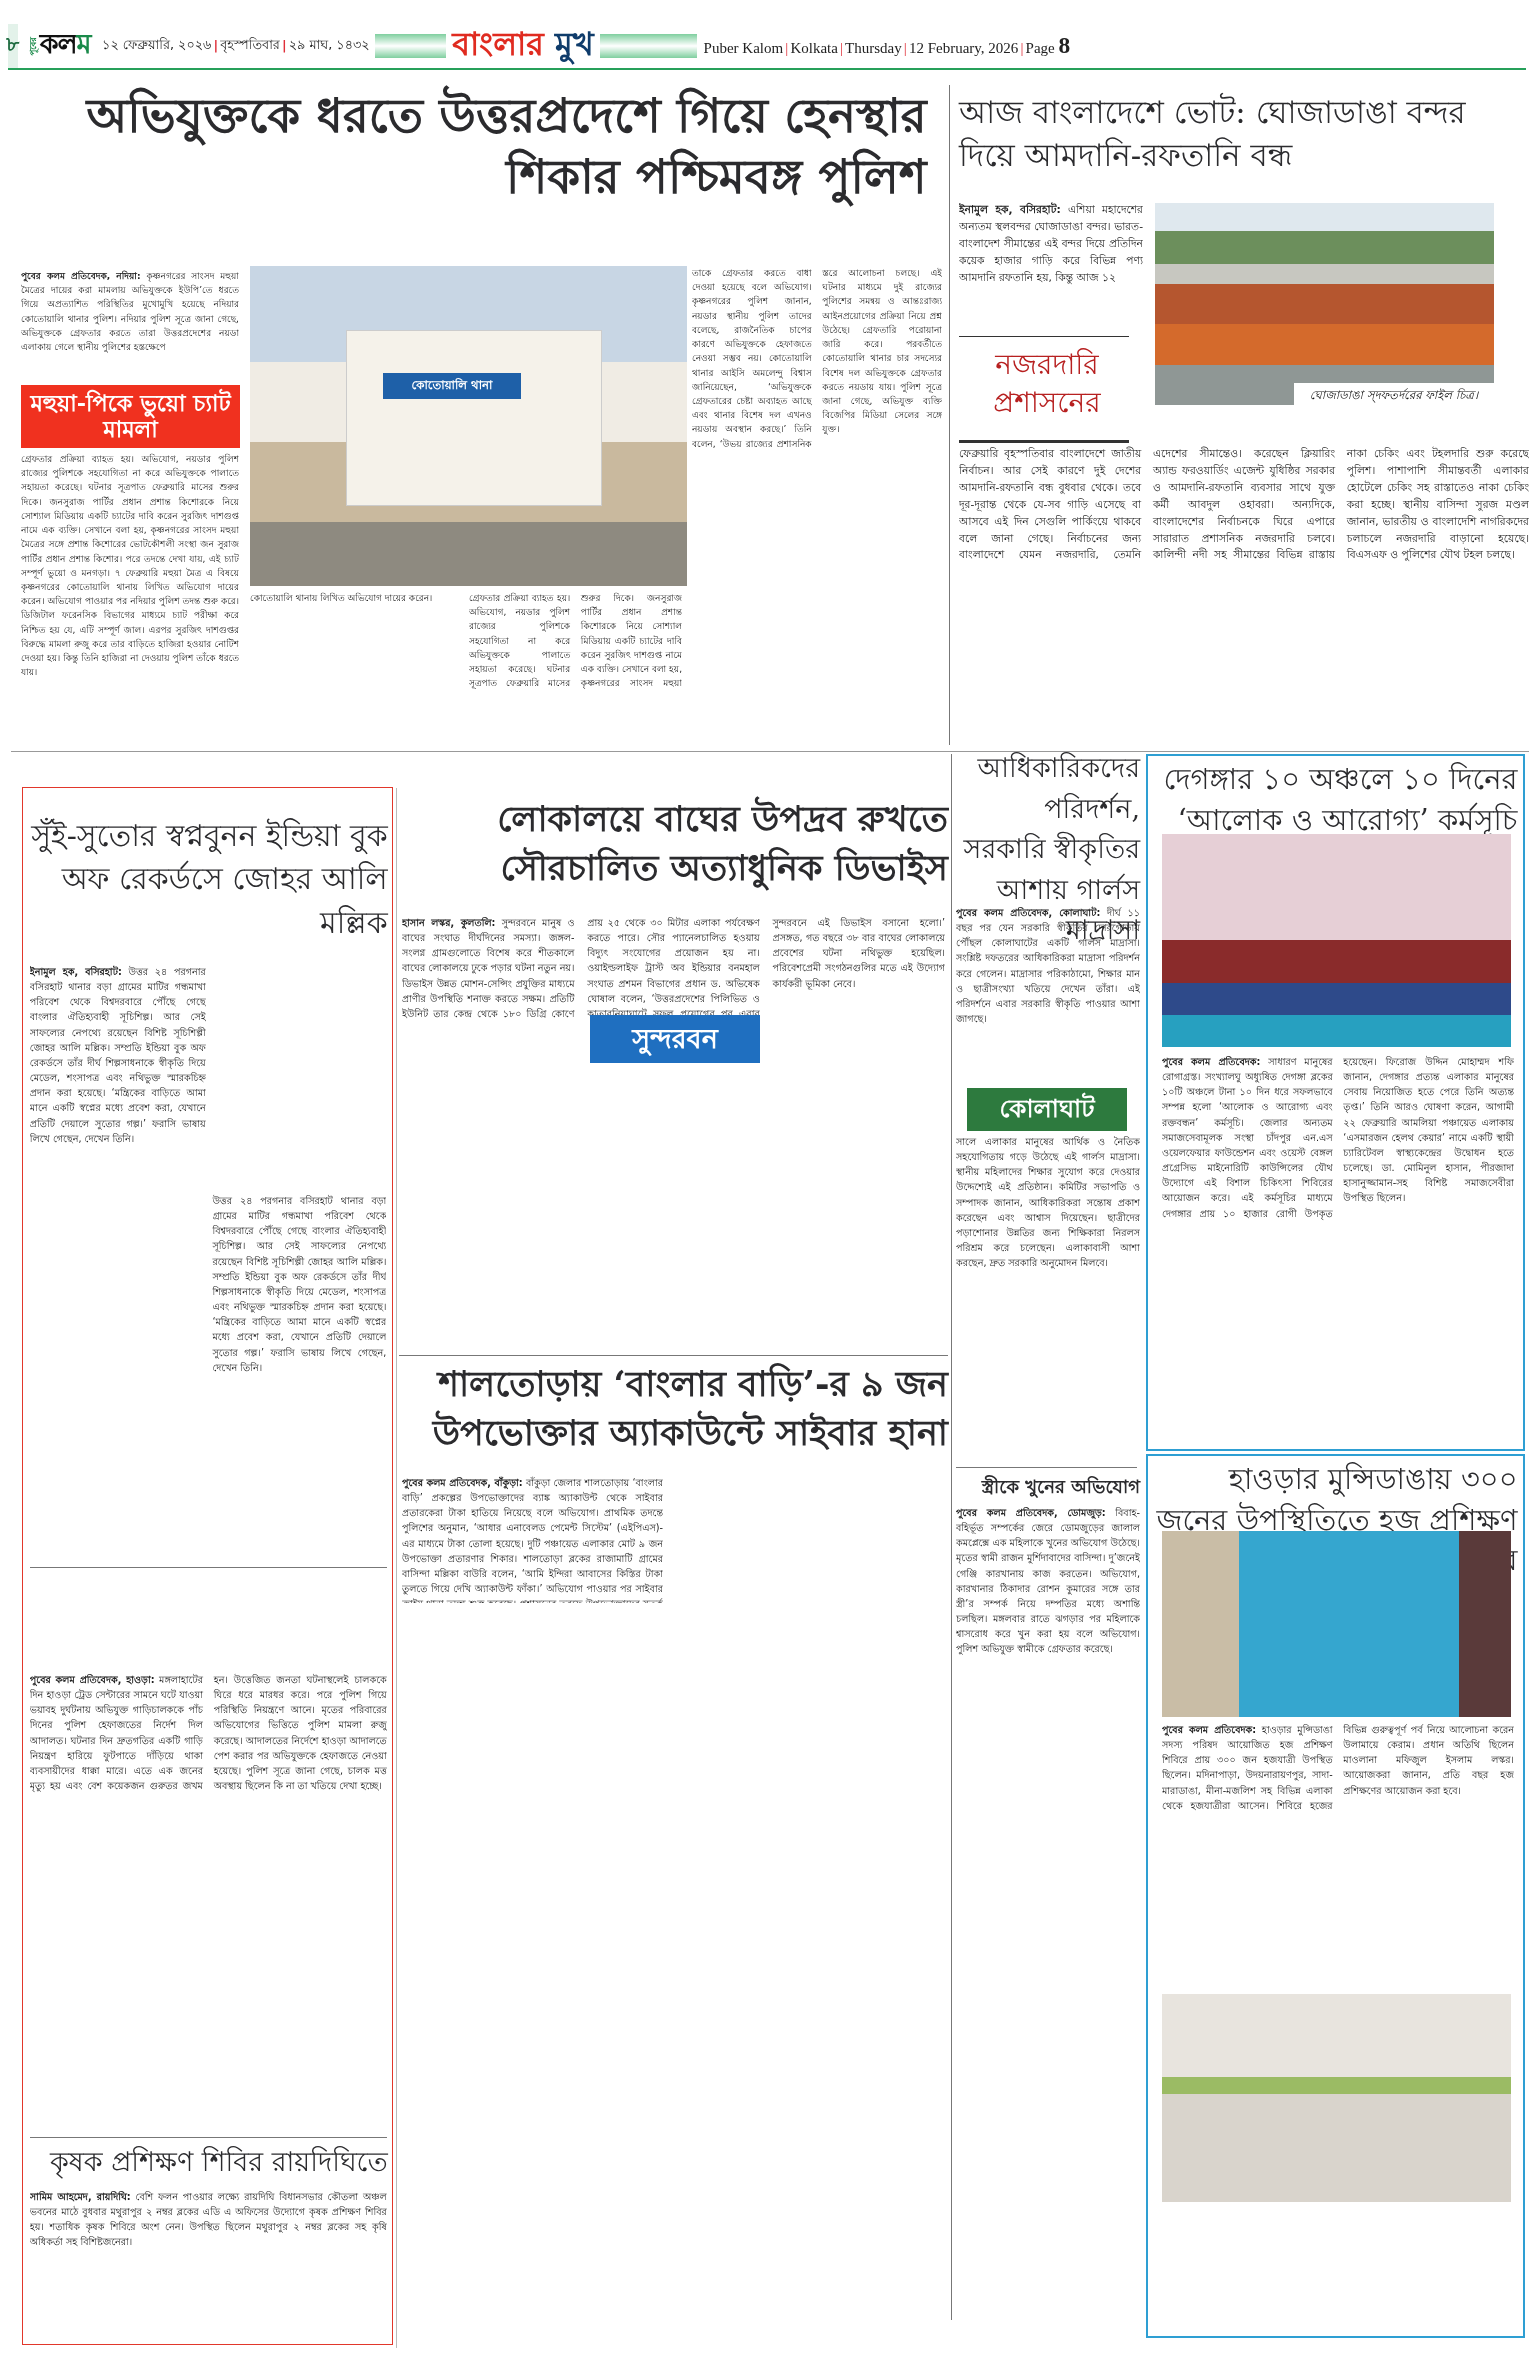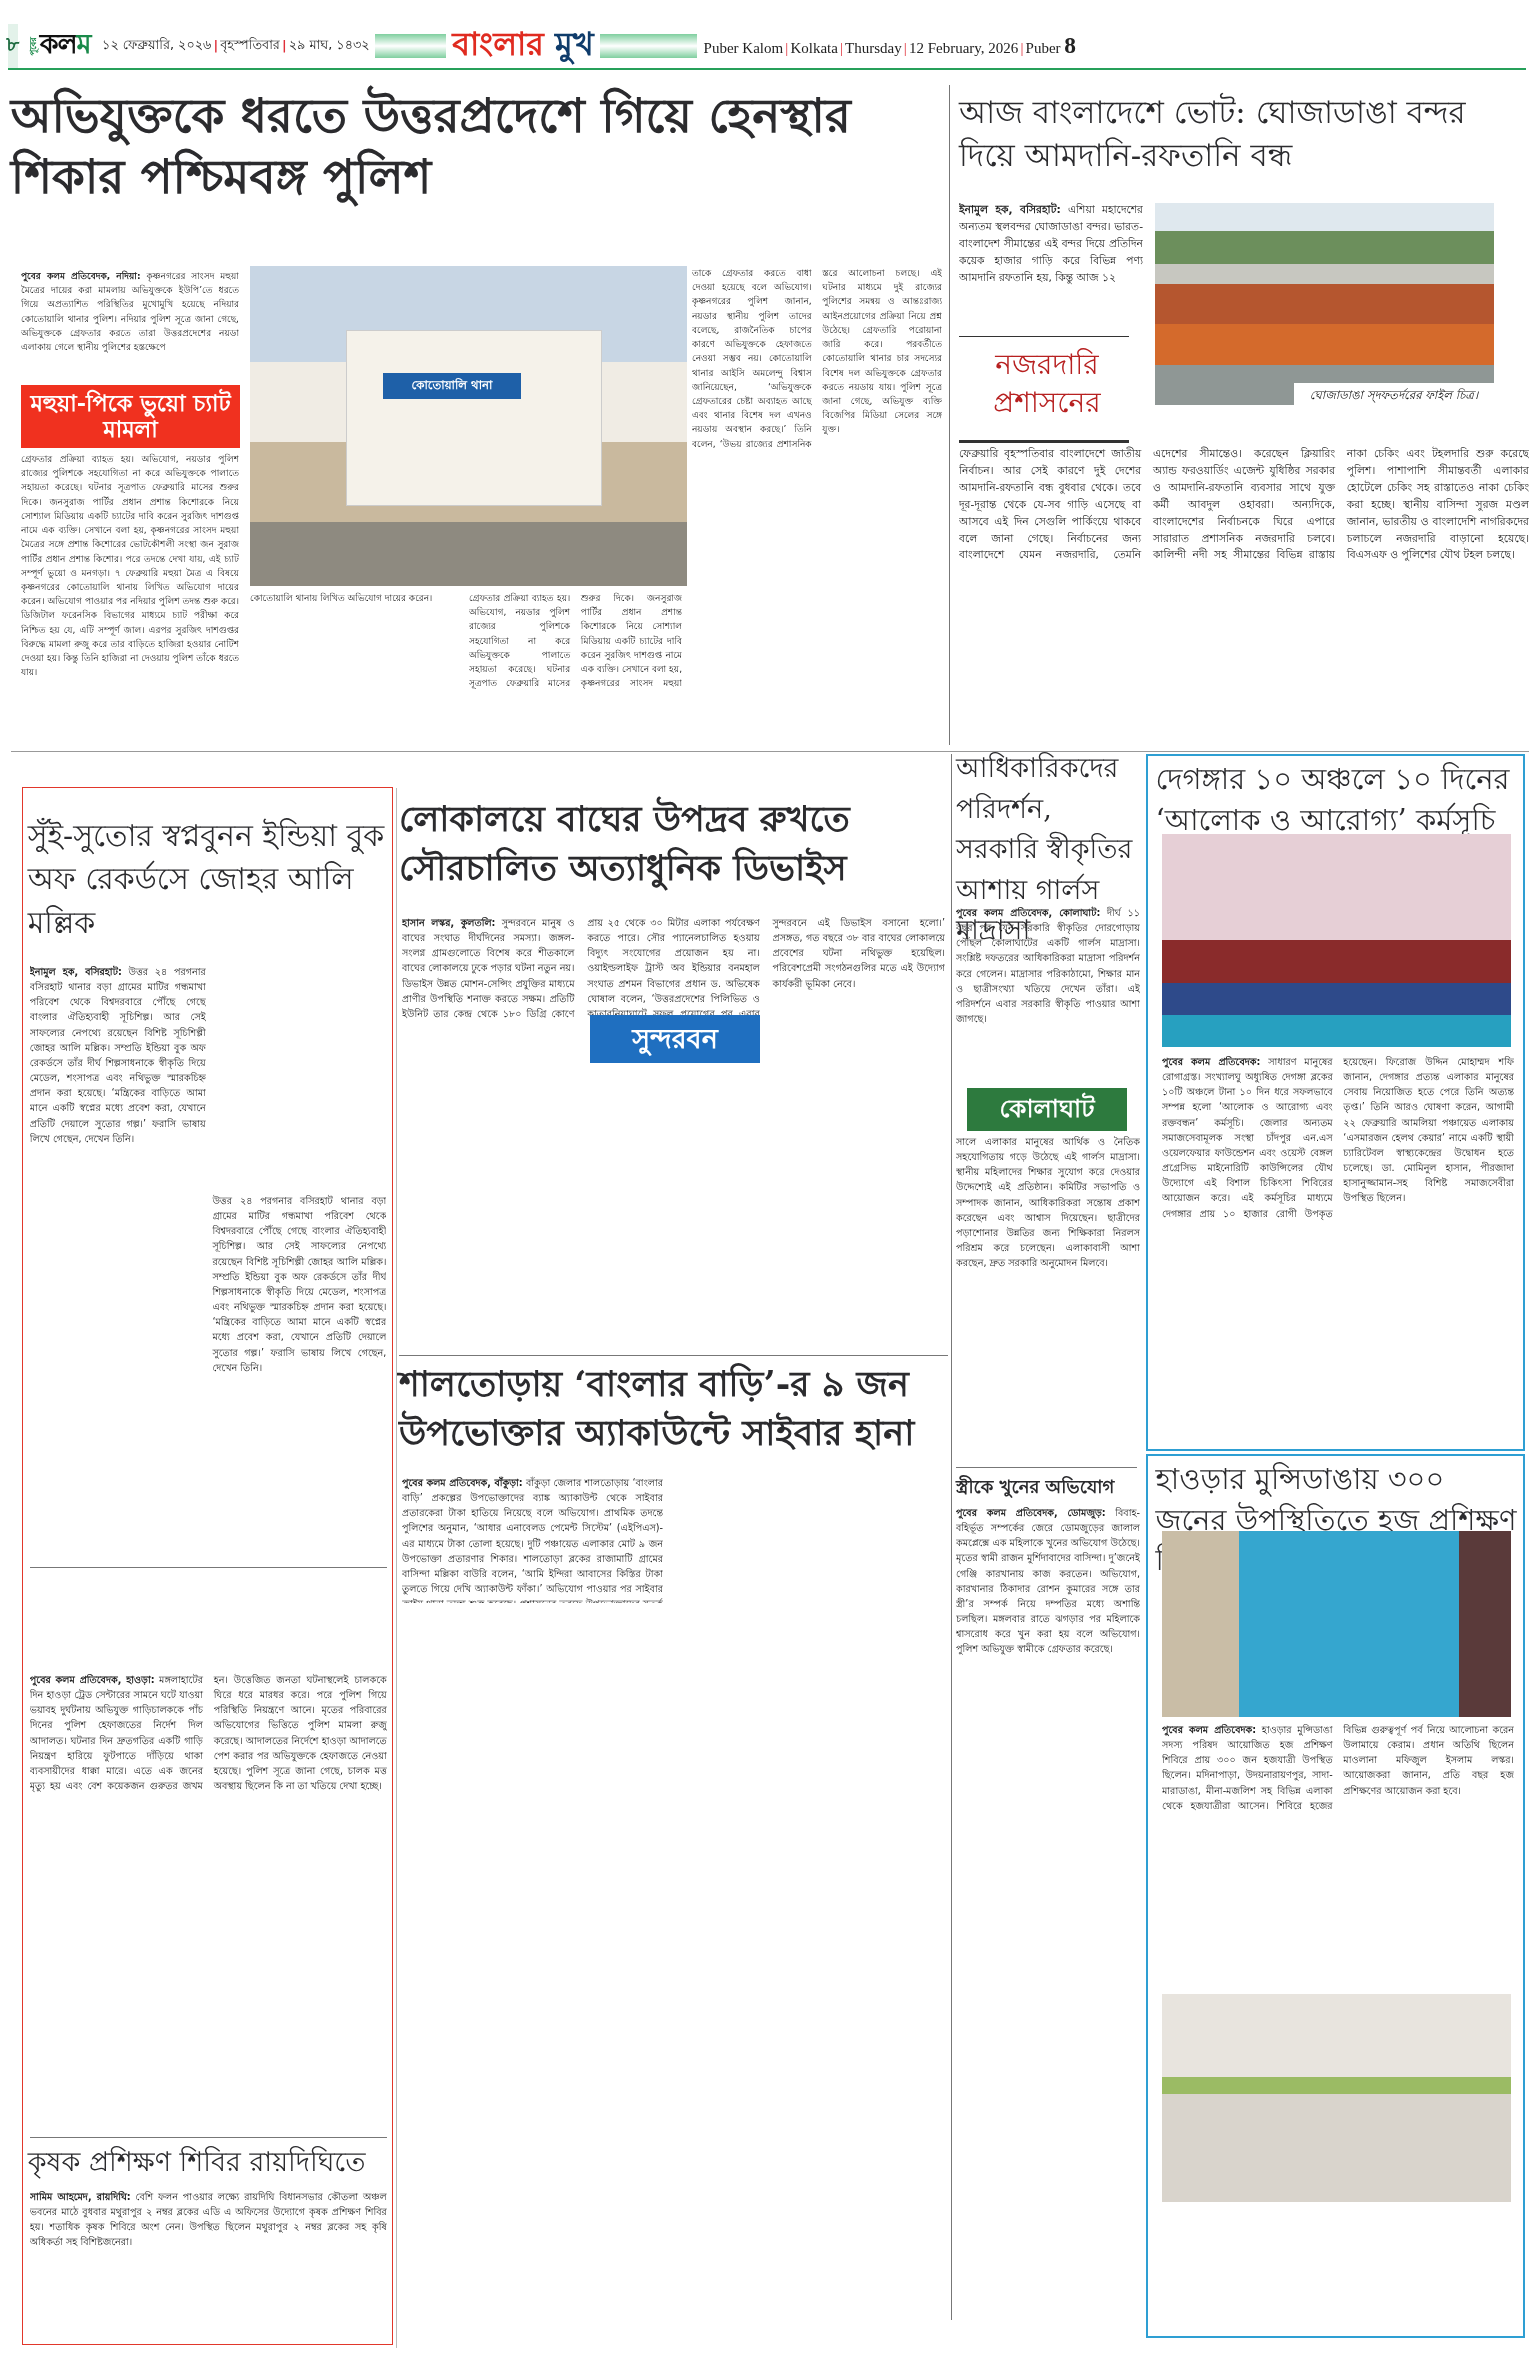--- a/index.html
+++ b/index.html
@@ -21,21 +21,21 @@
   .section-title .r { color: #e02b20; }
   .section-title .b { color: #0f3c6b; }
   .gb2 { width: 97px; }
   .en-date { font: 15px "Liberation Serif", serif; margin-left: 6.4px; color: #222; white-space: nowrap; }
   .en-date .sep { color: #e0303a; padding: 0 2.1px; }
   .en-date .pg { font: bold 23.4px "Liberation Serif", serif; }
   .mast-rule { position: absolute; left: 7.5px; top: 68px; width: 1518px; height: 2.1px; background: #26a05a; }
 
   
   .abs { position: absolute; }
-  .head { font-family: "DejaVu Serif", serif; font-weight: bold; color: #2b2b2e; text-align: left; line-height: 1.22; }
+  .head { font-family: "DejaVu Serif", serif; font-weight: bold; color: #2b2b2e; text-align: right; line-height: 1.22; }
   .body-text { font: 9.6px/1.58 "DejaVu Sans", sans-serif; text-align: justify; color: #222; overflow: hidden; }
   .body-text b { font-weight: bold; }
   .cols-2 { column-count: 2; column-gap: 10.7px; }
   .cols-3 { column-count: 3; column-gap: 10.7px; }
   .photo { position: absolute; overflow: hidden; }
   .caption { position: absolute; background: #fff; font: italic 11.7px "DejaVu Sans", sans-serif; padding: 3.2px 6.4px; color: #111; }
   .vrule { position: absolute; width: 1.1px; background: #777; }
   .hrule { position: absolute; height: 1.1px; background: #777; }
   .redbox { position: absolute; border: 1.6px solid #e2372b; }
   .bluebox { position: absolute; border: 2.1px solid #2e9fd3; }
@@ -53,21 +53,21 @@
   <div class="bn-date">
     <span>১২ ফেব্রুয়ারি, ২০২৬</span><span class="sep">|</span><span>বৃহস্পতিবার</span><span class="sep">|</span><span>২৯ মাঘ, ১৪৩২</span>
   </div>
   <div class="grad-bar gb1"></div>
   <div class="section-title">
     <span class="r">বাংলার</span>
     <span class="b">মুখ</span>
   </div>
   <div class="grad-bar gb2"></div>
   <div class="en-date">
-    <span>Puber Kalom</span><span class="sep">|</span><span>Kolkata</span><span class="sep">|</span><span>Thursday</span><span class="sep">|</span><span>12 February, 2026</span><span class="sep">|</span><span>Puber</span>
+    <span>Puber Kalom</span><span class="sep">|</span><span>Kolkata</span><span class="sep">|</span><span>Thursday</span><span class="sep">|</span><span>12 February, 2026</span><span class="sep">|</span><span>Page</span>
     <span class="pg">8</span>
   </div>
 </header>
 <div class="mast-rule"></div>
 
 <article>
   <h1 class="head abs" style="left:10.7px; top:85px; width:916px; font-size:47px; line-height:1.3;">অভিযুক্তকে ধরতে উত্তরপ্রদেশে গিয়ে হেনস্থার শিকার পশ্চিমবঙ্গ পুলিশ</h1>
   <div class="body-text abs" style="left:21px; top:269px; width:218px; height:115px; font-size:9px;">
     <b>পুবের কলম প্রতিবেদক, নদিয়া:</b>
     <span>কৃষ্ণনগরের সাংসদ মহুয়া মৈত্রের দায়ের করা মামলায় অভিযুক্তকে ইউপি’তে ধরতে গিয়ে অপ্রত্যাশিত পরিস্থিতির মুখোমুখি হয়েছে নদিয়ার কোতোয়ালি থানার পুলিশ। নদিয়ার পুলিশ সূত্রে জানা গেছে, অভিযুক্তকে গ্রেফতার করতে তারা উত্তরপ্রদেশের নয়ডা এলাকায় গেলে স্থানীয় পুলিশের হস্তক্ষেপে</span>

